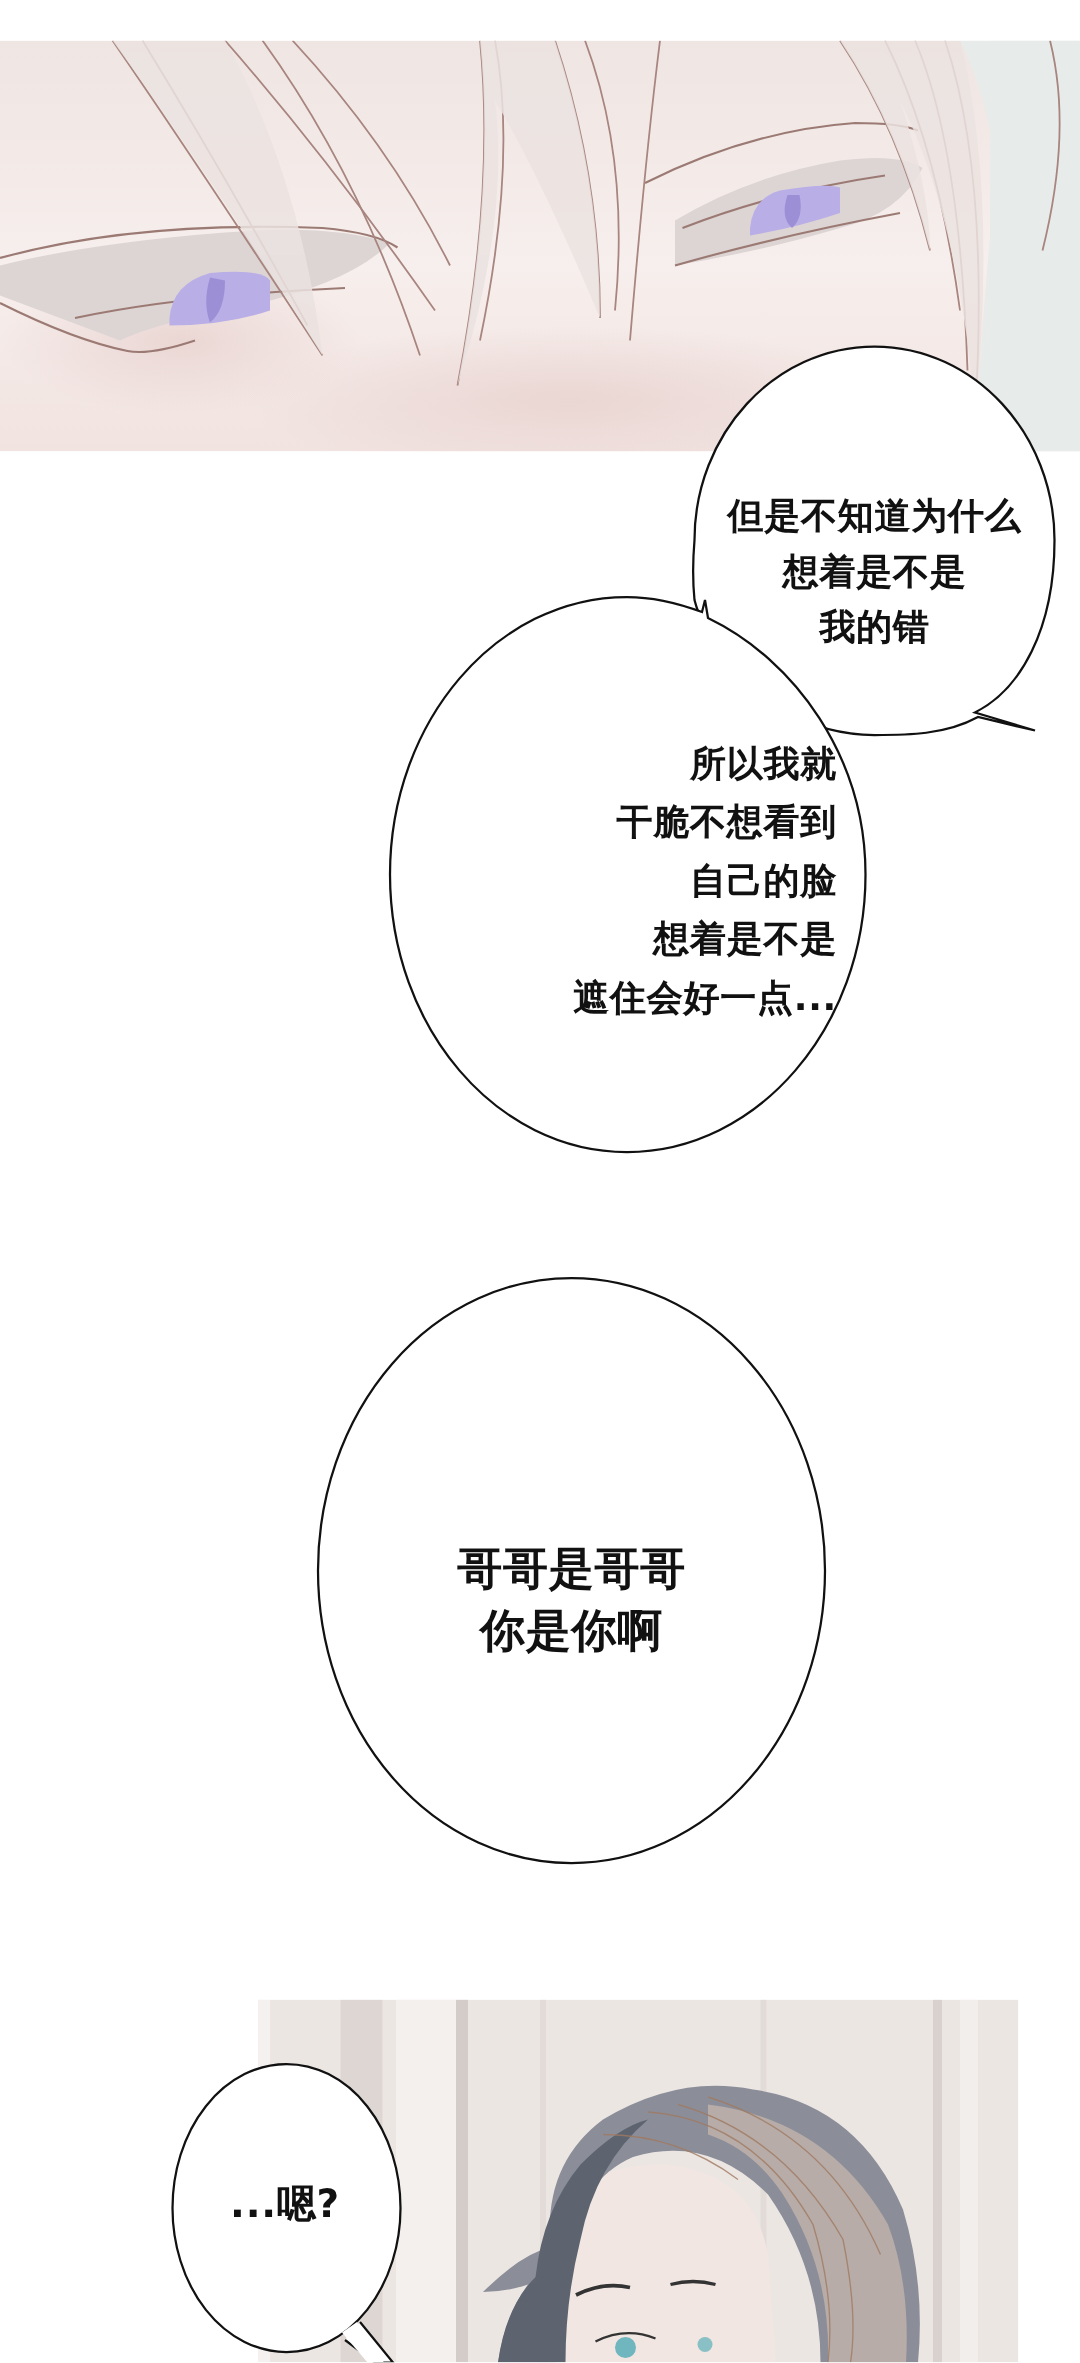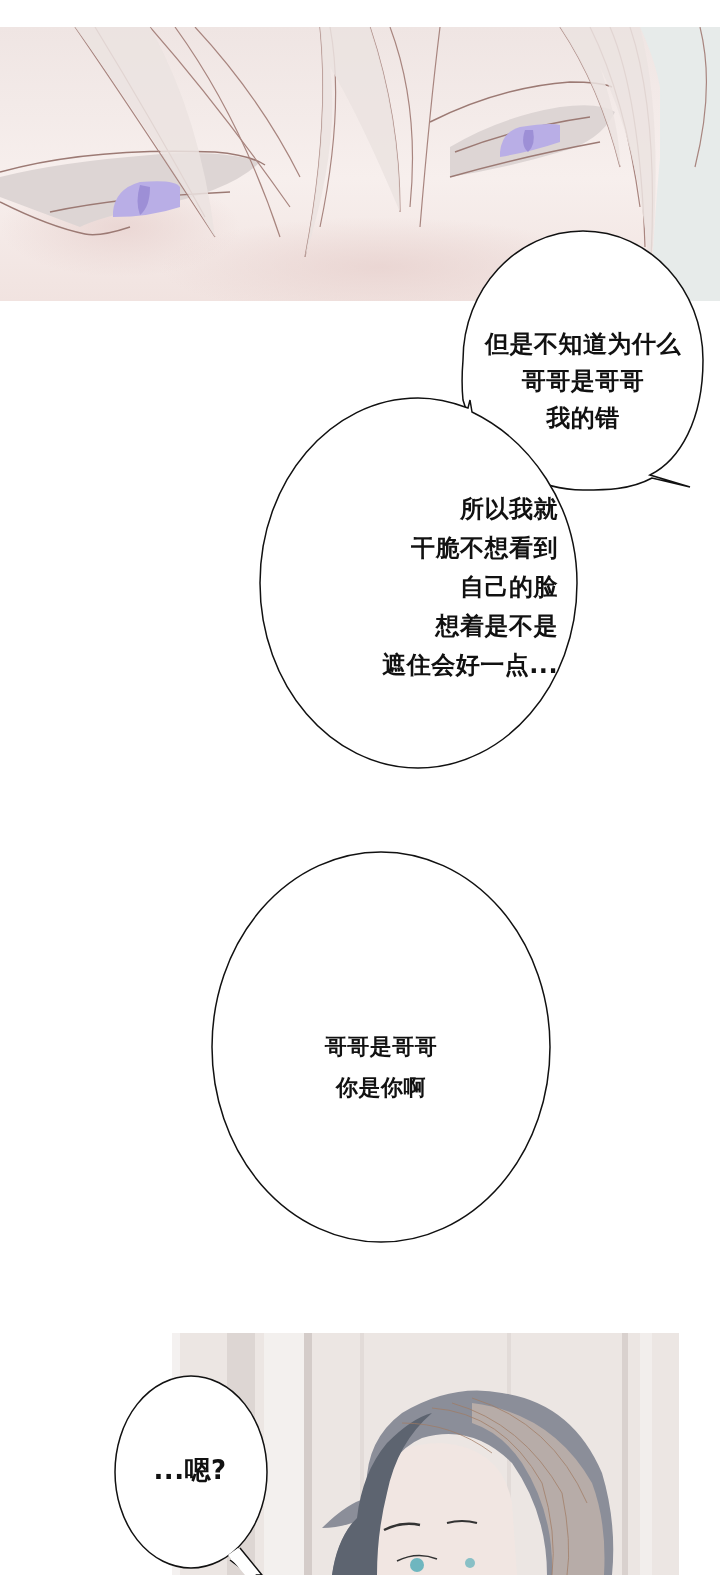--- a/index.html
+++ b/index.html
@@ -122,22 +122,22 @@
   <ellipse cx="381" cy="1047" rx="169" ry="195" fill="#ffffff" stroke="#111" stroke-width="1.5"></ellipse>
 
   <g>
     <path d="M230 1560 L250 1575 L262 1575 L240 1548" fill="#ffffff" stroke="#111" stroke-width="1.5"></path>
     <ellipse cx="191" cy="1472" rx="76" ry="96" fill="#ffffff" stroke="#111" stroke-width="1.5"></ellipse>
     <path d="M228 1555 L245 1575 L256 1575 L238 1548Z" fill="#ffffff"></path>
   </g>
 </svg>
 
 <div class="bubble-text" style="left:463px; top:326px; width:240px; font-size:24px; line-height:37px;">但是不知道为什么
-哥哥是哥哥
+想着是不是
 我的错</div>
 <div class="bubble-text" style="left:278px; top:490px; width:280px; font-size:24px; line-height:39px;text-align:right;">所以我就
 干脆不想看到
 自己的脸
 想着是不是
 遮住会好一点...</div>
-<div class="bubble-text" style="left:240px; top:1026px; width:282px; font-size:22px; line-height:41px;">哥哥是哥哥
+<div class="bubble-text" style="left:240px; top:1026px; width:282px; font-size:30px; line-height:41px;">哥哥是哥哥
 你是你啊</div>
 <div class="bubble-text" style="left:120px; top:1452px; width:140px; font-size:26px; line-height:36px;">...嗯?</div>
 
 </body></html>

